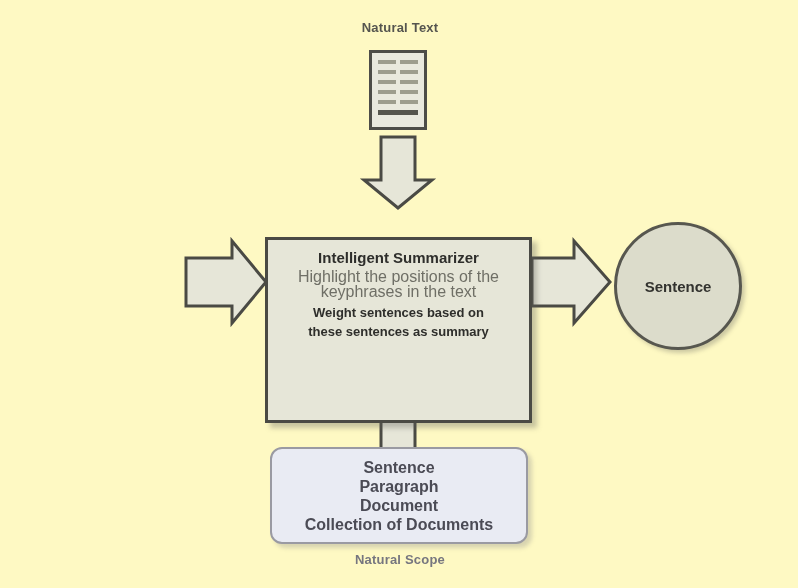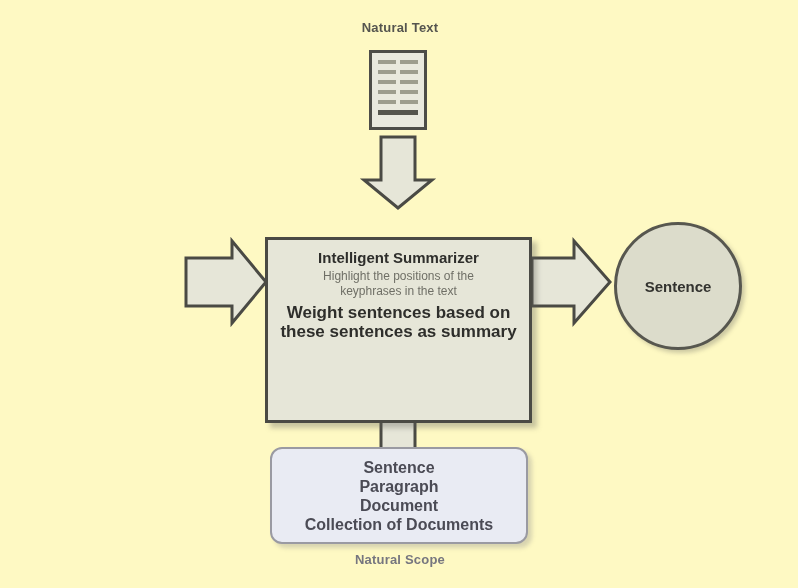--- a/index.html
+++ b/index.html
@@ -117,28 +117,28 @@
     margin-top: 32px;
   }
   #summarizer-box .box-title {
     font-size: 15px;
     font-weight: bold;
     color: #2e2e2b;
     margin-bottom: 3px;
     text-align: center;
   }
   #summarizer-box .box-line {
-    font-size: 12px;
+    font-size: 16px;
     color: #6f6f66;
     line-height: 15px;
     text-align: center;
     max-width: 240px;
   }
   #summarizer-box .box-line.strong {
-    font-size: 17px;
+    font-size: 13px;
     font-weight: bold;
     color: #2e2e2b;
     line-height: 19px;
   }
   #summarizer-box .box-lines-b {
     margin-top: 4px;
   }
 
   
   #phrase-scope-box {

